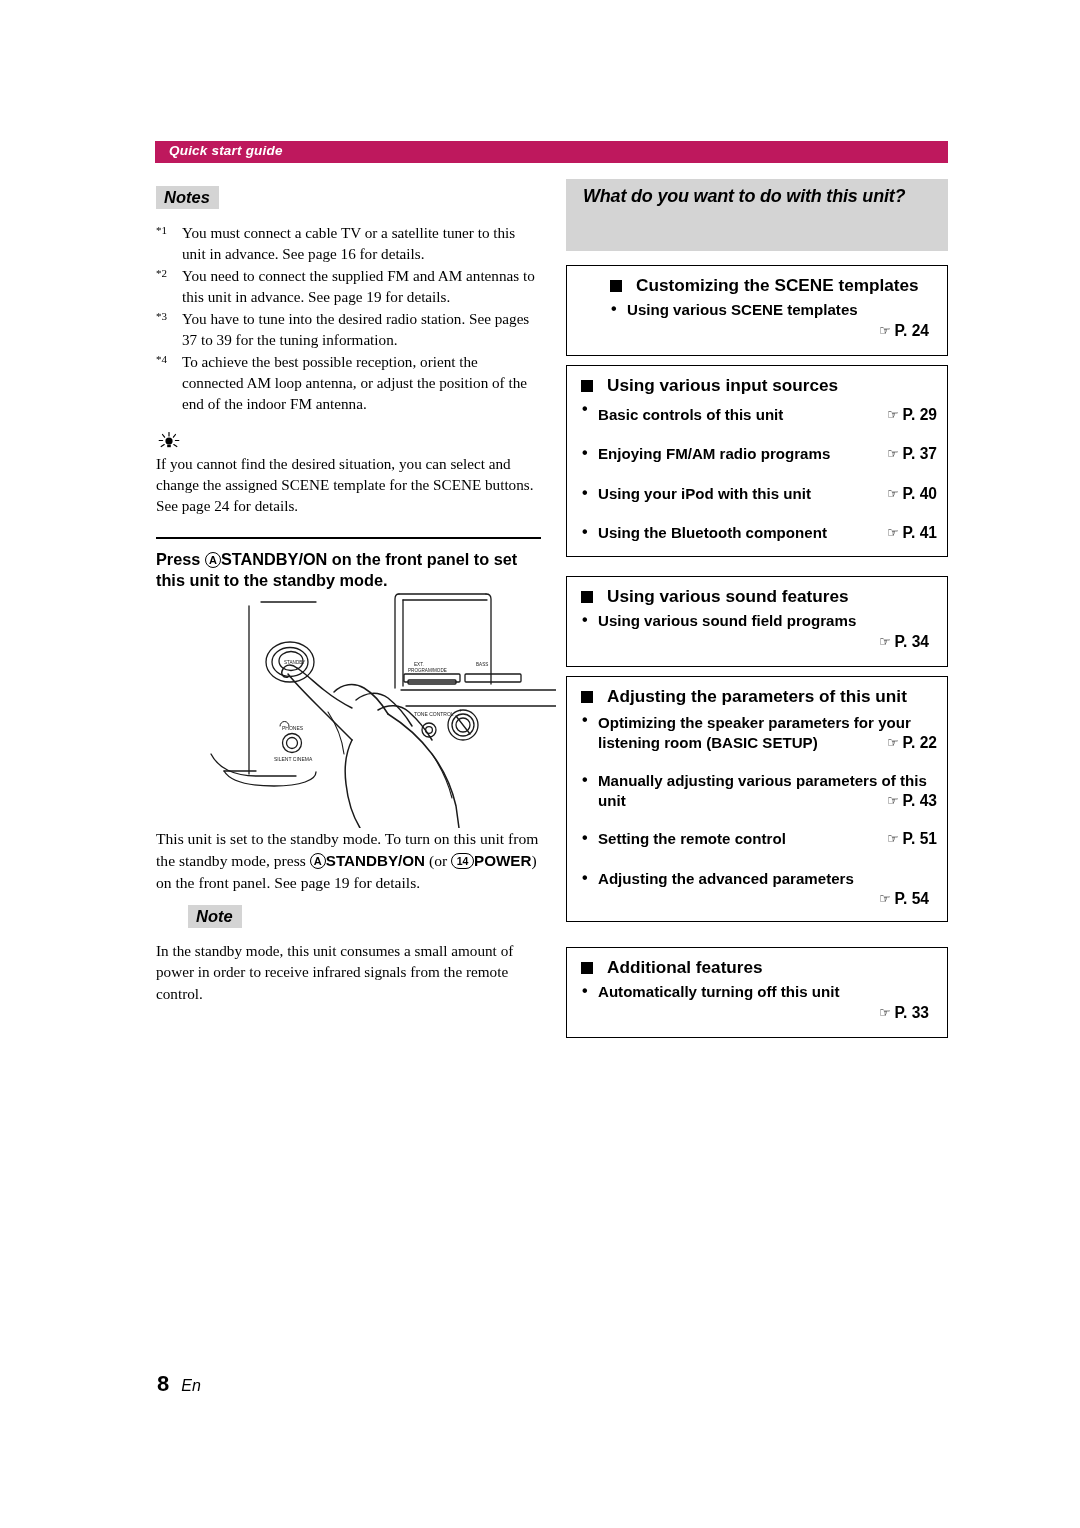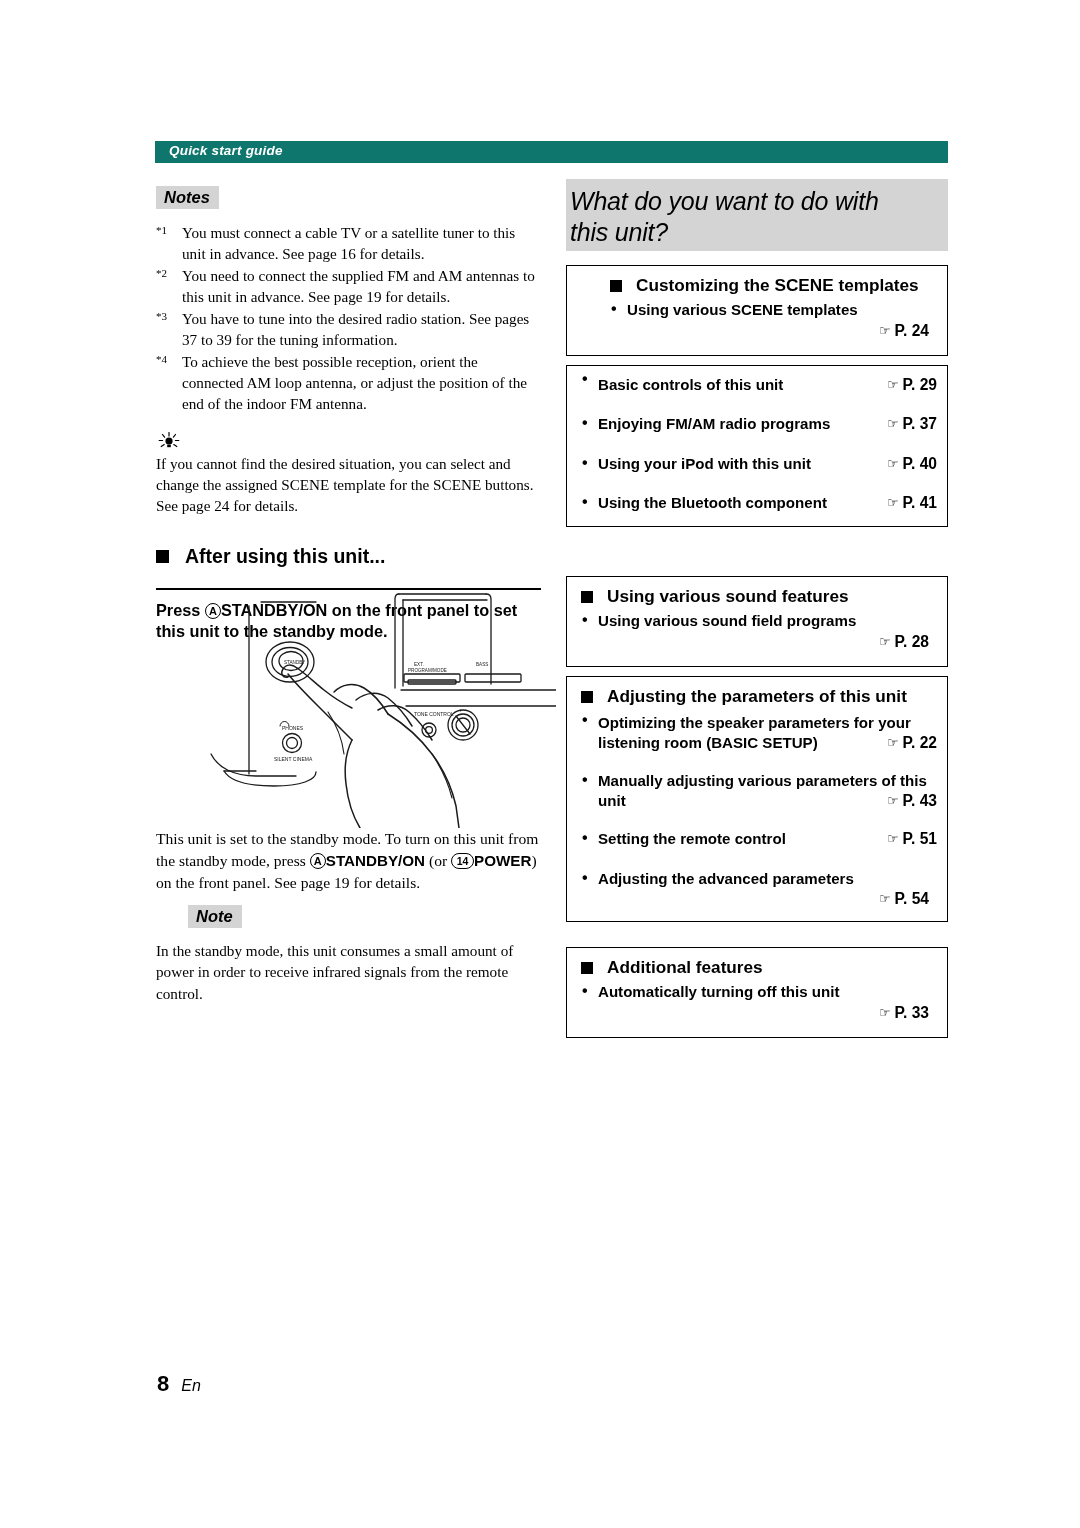--- a/index.html
+++ b/index.html
@@ -23,21 +23,21 @@
     height: 1528px;
   }
 
   
   .header-bar {
     position: absolute;
     left: 155px;
     top: 141px;
     width: 793px;
     height: 22px;
-    background: #0f766e;
+    background: #be185d;
     box-sizing: border-box;
   }
   .header-bar .label {
     position: absolute;
     left: 14px;
     top: 2px;
     color: #ffffff;
     font-family: "Liberation Sans", sans-serif;
     font-style: italic;
     font-weight: bold;
@@ -191,27 +191,27 @@
     position: absolute;
     left: 566px;
     top: 179px;
     width: 382px;
     height: 72px;
     background: #d4d4d4;
     box-sizing: border-box;
   }
   .title-box .t {
     position: absolute;
-    left: 4px;
+    left: 17px;
     top: 7px;
     width: 350px;
     font-family: "Liberation Sans", sans-serif;
     font-style: italic;
-    font-weight: normal;
-    font-size: 25px;
+    font-weight: bold;
+    font-size: 18px;
     line-height: 1.22;
     letter-spacing: -0.2px;
   }
 
   .cat-box {
     position: absolute;
     left: 566px;
     border: 1.7px solid #000;
     box-sizing: border-box;
     background: #fff;
@@ -342,24 +342,20 @@
           <line x1="22.8" y1="9.5" x2="19.4" y2="9.5"></line>
           <line x1="5.2" y1="15.5" x2="8.2" y2="13.6"></line>
           <line x1="20.8" y1="15.5" x2="17.8" y2="13.6"></line>
         </g>
         <circle cx="13" cy="10" r="3.6" fill="#000"></circle>
         <rect x="11.2" y="13.6" width="3.6" height="2.6" fill="#000"></rect>
       </svg>
     </div>
     <div class="tip-text">If you cannot find the desired situation, you can select and change the assigned SCENE template for the SCENE buttons. See page 24 for details.</div>
 
-    <div class="section-head">
-      <span class="sq"></span>
-      <span>After using this unit...</span>
-    </div>
 
     <div class="rule"></div>
 
     <div class="instruction">
       <span>Press </span><span class="circ">A</span><span>STANDBY/ON</span><span> on the front panel to set this unit to the standby mode.</span>
     </div>
   </div>
 
   <div class="figure">
     <svg width="400" height="240" viewBox="0 0 400 240" aria-hidden="true">
@@ -458,20 +454,24 @@
     </div>
     <div class="cat-item">
       <span class="dot">•</span>
       <span class="lbl">Using various SCENE templates</span>
       <span class="pg-below"><span class="hand">☞</span><span>P. 24</span></span>
     </div>
     <div class="cat-pad"></div>
   </div>
 
   <div class="cat-box" style="top:365px;">
+    <div class="cat-head">
+      <span class="sq"></span>
+      <span>Using various input sources</span>
+    </div>
     <div class="cat-item" style="padding-top:9px;">
       <span class="dot">•</span>
       <span class="pg"><span class="hand">☞</span><span>P. 29</span></span>
       <span class="lbl">Basic controls of this unit</span>
       <div class="clr"></div>
     </div>
     <div class="cat-item" style="padding-top:19px;">
       <span class="dot" style="top:18px;">•</span>
       <span class="pg"><span class="hand">☞</span><span>P. 37</span></span>
       <span class="lbl">Enjoying FM/AM radio programs</span>
@@ -493,21 +493,21 @@
   </div>
 
   <div class="cat-box" style="top:576px;">
     <div class="cat-head">
       <span class="sq"></span>
       <span>Using various sound features</span>
     </div>
     <div class="cat-item">
       <span class="dot">•</span>
       <span class="lbl">Using various sound field programs</span>
-      <span class="pg-below"><span class="hand">☞</span><span>P. 28</span></span>
+      <span class="pg-below"><span class="hand">☞</span><span>P. 34</span></span>
     </div>
     <div class="cat-pad"></div>
   </div>
 
   <div class="cat-box" style="top:676px;">
     <div class="cat-head">
       <span class="sq"></span>
       <span>Adjusting the parameters of this unit</span>
     </div>
 

